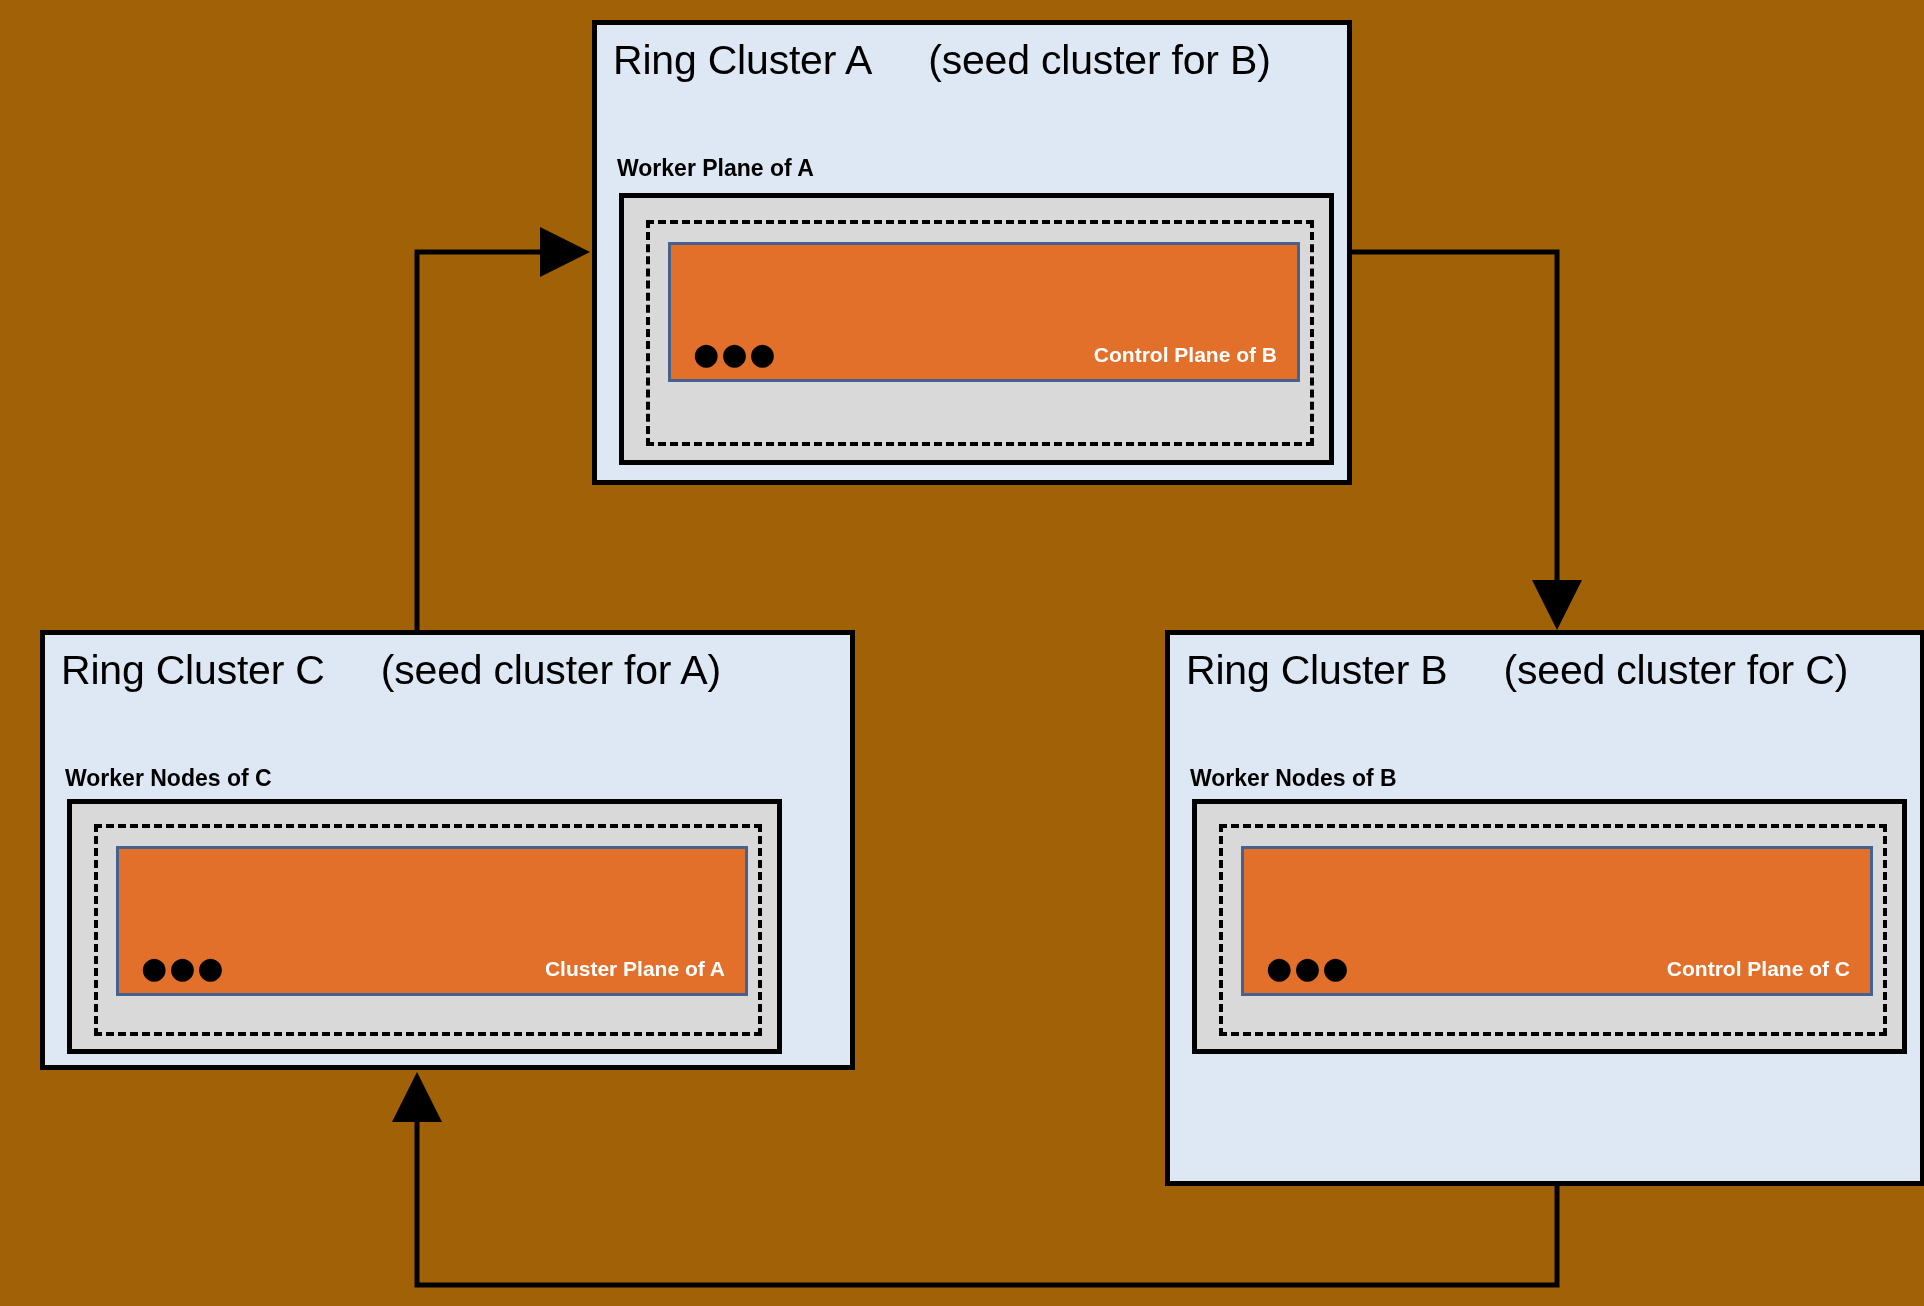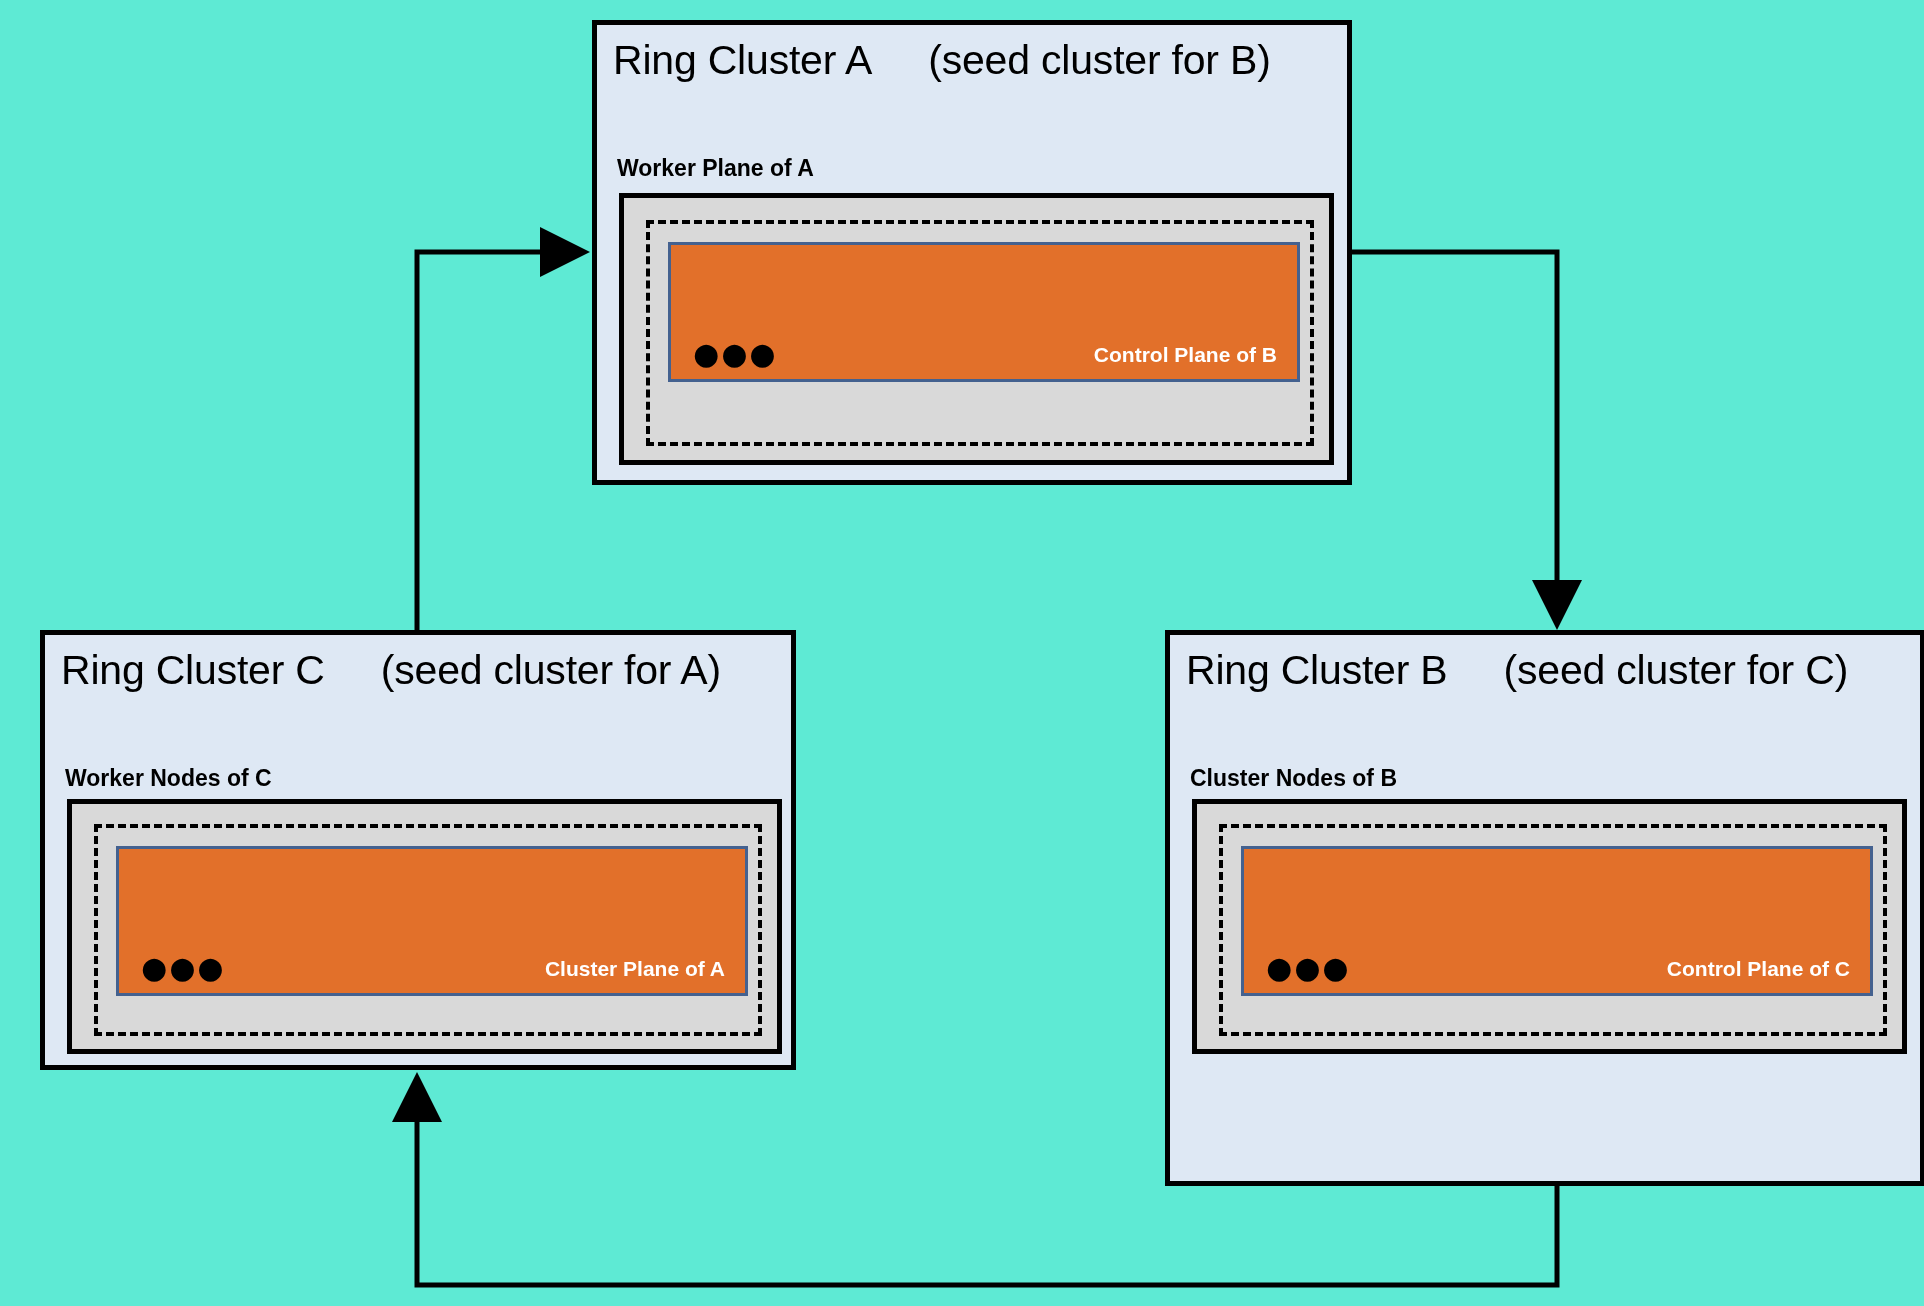--- a/index.html
+++ b/index.html
@@ -7,21 +7,21 @@
     padding: 0;
     background: #ffffff;
   }
   body {
     font-family: "Liberation Sans", sans-serif;
   }
   #canvas {
     position: relative;
     width: 1924px;
     height: 1306px;
-    background: #5eead4;
+    background: #a16207;
     overflow: hidden;
     text-decoration: underline;
   }
 
   
   #arrow-layer {
     position: absolute;
     left: 0; top: 0;
     width: 1924px;
     height: 1306px;
@@ -95,21 +95,21 @@
     white-space: nowrap;
   }
 
   
   #cluster-a { left: 592px;  top: 20px;  width: 760px; height: 465px; }
   #cluster-a .worker-label { top: 130px; }
   #cluster-a .worker-box   { left: 22px;  top: 168px; width: 715px; height: 272px; }
   #cluster-a .dashed-box   { left: 22px;  top: 22px;  width: 668px; height: 226px; }
   #cluster-a .control-plane{ left: 18px;  top: 18px;  width: 632px; height: 140px; }
 
-  #cluster-c { left: 40px;   top: 630px; width: 756px; height: 440px; }
+  #cluster-c { left: 40px;   top: 630px; width: 815px; height: 440px; }
   #cluster-c .worker-label { top: 130px; }
   #cluster-c .worker-box   { left: 22px;  top: 164px; width: 715px; height: 255px; }
   #cluster-c .dashed-box   { left: 22px;  top: 20px;  width: 668px; height: 212px; }
   #cluster-c .control-plane{ left: 18px;  top: 18px;  width: 632px; height: 150px; }
 
   #cluster-b { left: 1165px; top: 630px; width: 760px; height: 556px; }
   #cluster-b .worker-label { top: 130px; }
   #cluster-b .worker-box   { left: 22px;  top: 164px; width: 715px; height: 255px; }
   #cluster-b .dashed-box   { left: 22px;  top: 20px;  width: 668px; height: 212px; }
   #cluster-b .control-plane{ left: 18px;  top: 18px;  width: 632px; height: 150px; }
@@ -166,21 +166,21 @@
           <span class="cp-label">Cluster Plane of A</span>
         </div>
       </div>
     </div>
   </div>
 
   <div class="cluster" id="cluster-b">
     <div class="cluster-title">
       <span>Ring Cluster B</span><span class="seed">(seed cluster for C)</span>
     </div>
-    <div class="worker-label">Cluster Nodes of B</div>
+    <div class="worker-label">Worker Nodes of B</div>
     <div class="worker-box">
       <div class="dashed-box">
         <div class="control-plane">
           <span class="cp-dots">●●●</span>
           <span class="cp-label">Control Plane of C</span>
         </div>
       </div>
     </div>
   </div>
 

